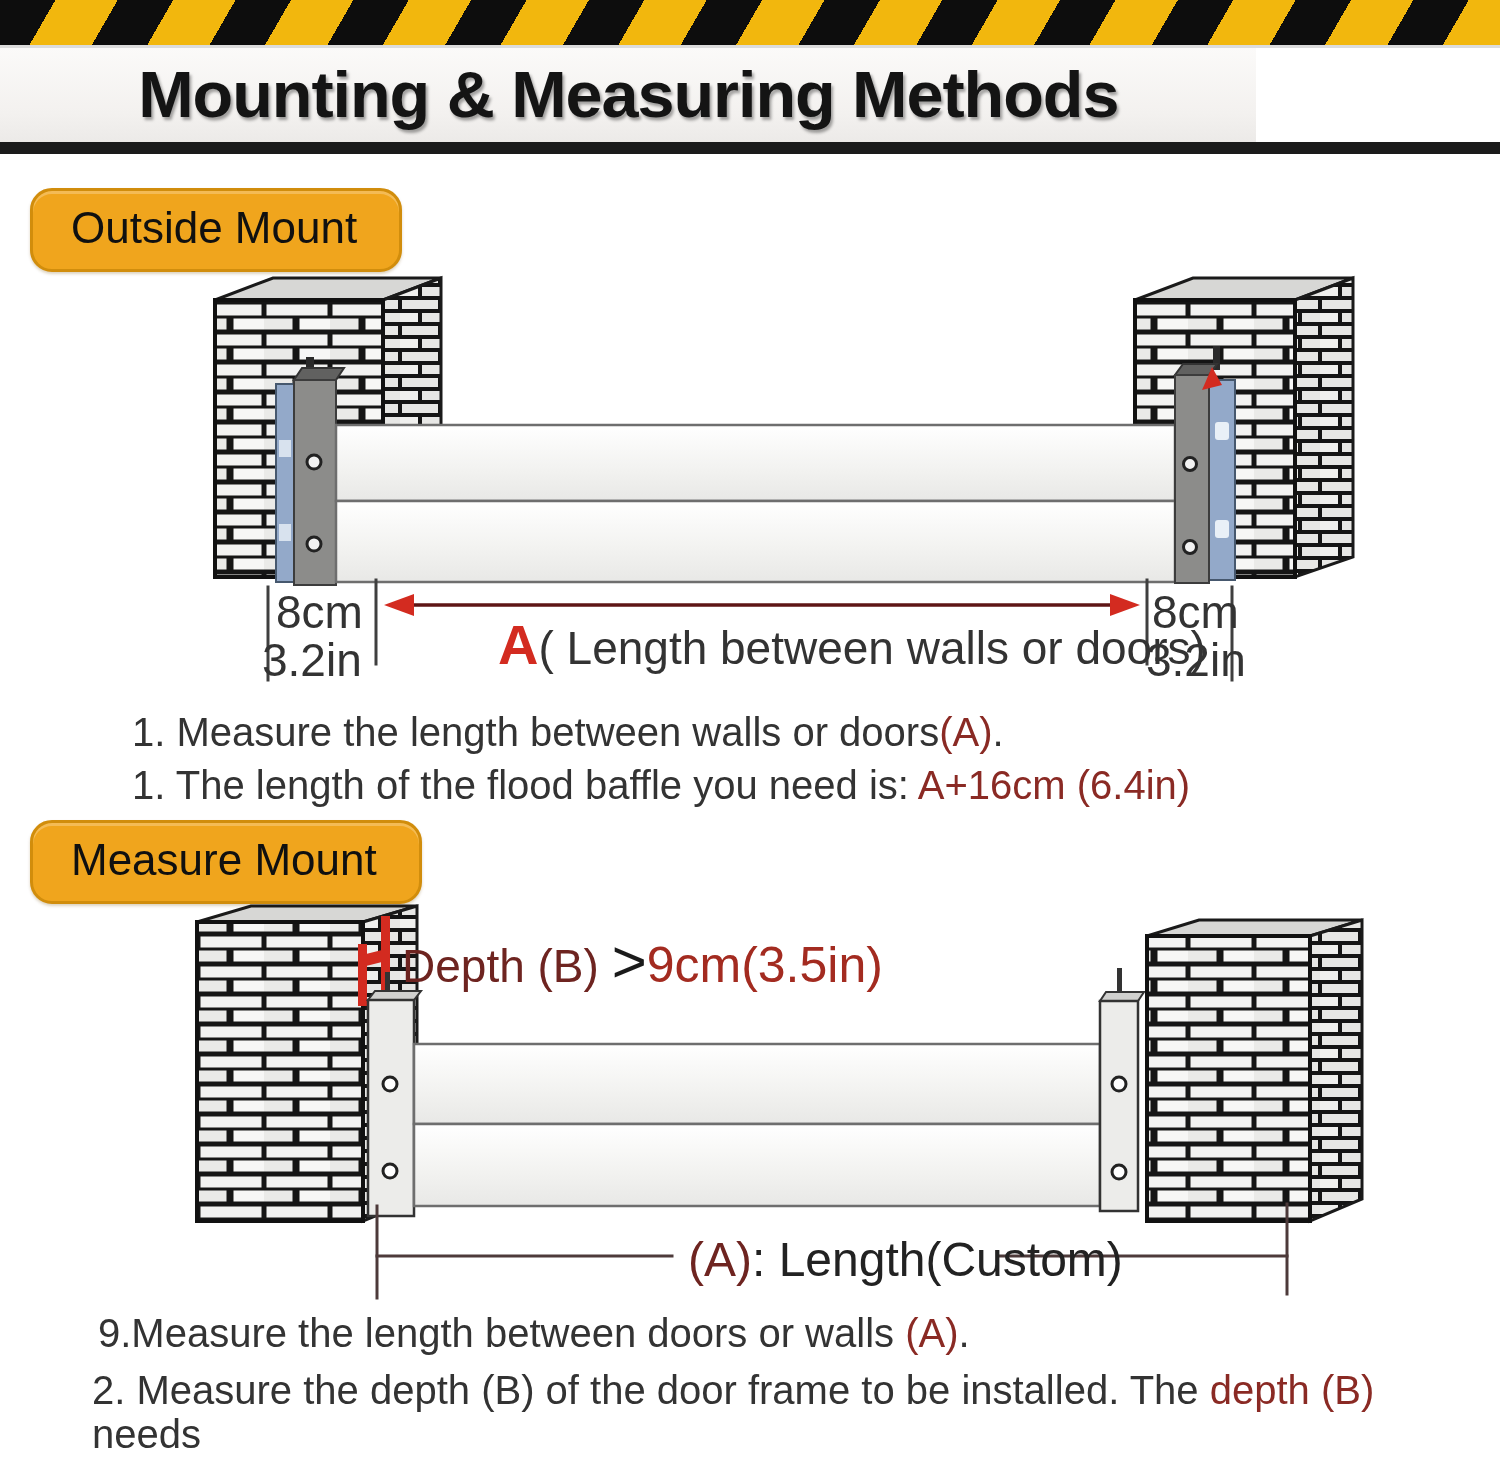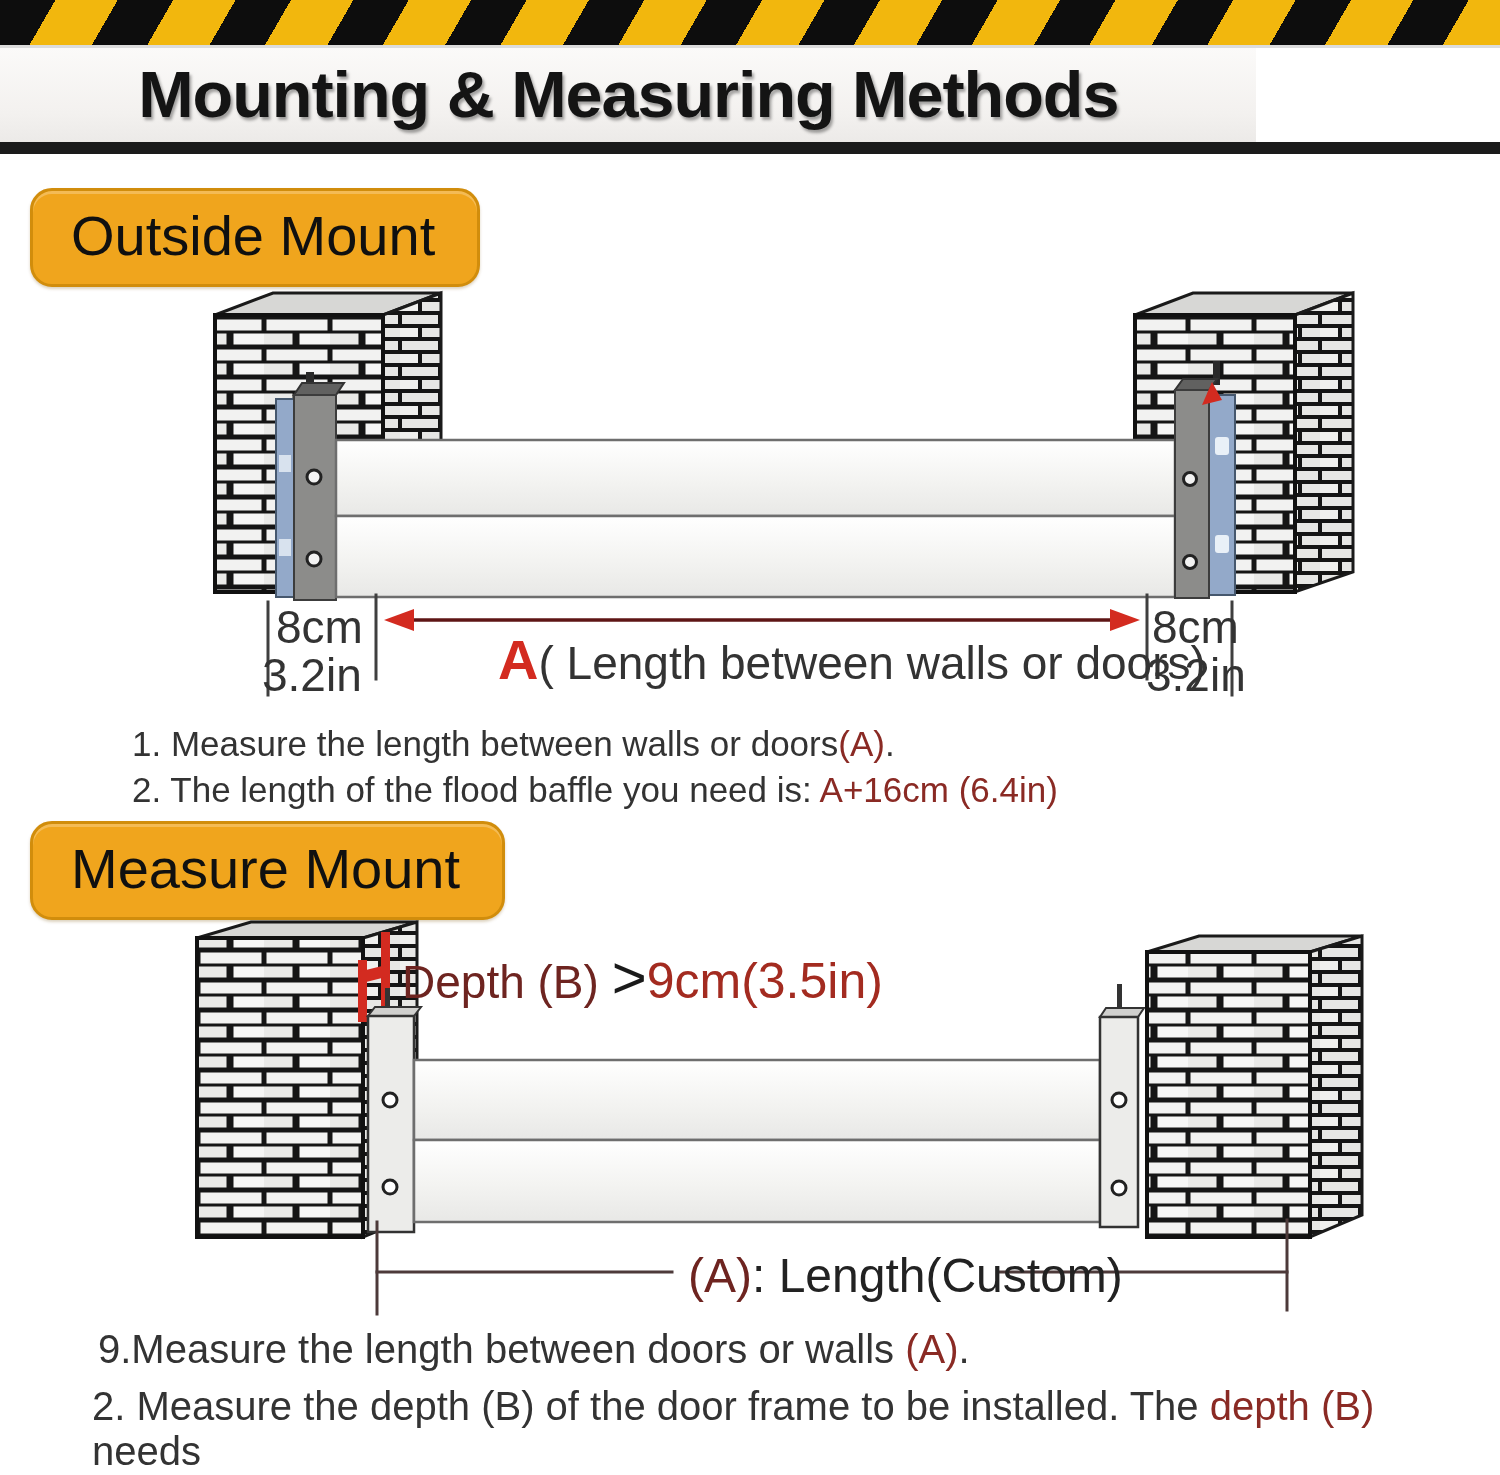--- a/index.html
+++ b/index.html
@@ -26,34 +26,34 @@
   .titleband h1{
     font-size:64px;font-weight:bold;letter-spacing:-1px;color:#141414;
     text-shadow:2px 3px 3px rgba(0,0,0,0.35);
     transform:scaleX(1.04);
   }
   .blackbar{height:12px;width:1500px;background:#1b1b1b;}
   
   .badge{
     display:inline-block;margin-left:30px;background:var(--badge);
     border:3px solid var(--badge-edge);border-radius:22px;
-    padding:12px 42px 16px 38px;font-size:56px;color:#101010;
+    padding:12px 42px 16px 38px;font-size:44px;color:#101010;
     box-shadow:inset 0 3px 0 rgba(255,255,255,0.25), 0 2px 3px rgba(120,80,0,0.25);
   }
   .badge.first{margin-top:34px;}
   .badge.second{margin-top:8px;}
   
   svg{display:block;}
   .sv-text{font-family:"Liberation Sans", sans-serif;}
   .fill-red{fill:var(--red);}
   .fill-maroon{fill:var(--depth-maroon);}
   .fill-depthred{fill:var(--depth-red);}
   .fill-ink{fill:#333333;}
   
-  .instr{font-size:35px;color:#333;line-height:1.32;}
+  .instr{font-size:40px;color:#333;line-height:1.32;}
   .instr.one{margin:12px 0 0 132px;}
   .instr .hl{color:var(--maroon);}
   .instr2-wrap{margin-top:8px;font-size:40px;color:#333;}
   .instr2-wrap .l1{margin-left:98px;line-height:1.15;}
   .instr2-wrap .l2{margin:12px 20px 16px 92px;line-height:1.12;}
   .instr2-wrap .l3{margin:2px 16px 0 70px;line-height:1.12;}
   .instr2-wrap .hl{color:var(--maroon);}
 </style>
 </head>
 <body>
@@ -144,21 +144,21 @@
   </g>
   <text class="sv-text fill-ink" x="276" y="356" font-size="46">8cm</text>
   <text class="sv-text fill-ink" x="262" y="404" font-size="46">3.2in</text>
   <text class="sv-text fill-ink" x="1152" y="356" font-size="46">8cm</text>
   <text class="sv-text fill-ink" x="1146" y="404" font-size="46">3.2in</text>
   <text class="sv-text" x="498" y="392"><tspan class="fill-red" font-size="56" font-weight="bold">A</tspan><tspan class="fill-ink" font-size="46">( Length between walls or doors)</tspan></text>
 </svg>
 
 <div class="instr one">
   <div><span>1. Measure the length between walls or doors</span><span class="hl">(A)</span><span>.</span></div>
-  <div><span>2. The length of the flood baffle you need is: </span><span class="hl">A+16cm (6.4in)</span></div>
+  <div><span>1. The length of the flood baffle you need is: </span><span class="hl">A+16cm (6.4in)</span></div>
 </div>
 
 
 <div class="badge second">
   <span>Measure Mount</span>
 </div>
 
 <svg width="1500" height="398" viewBox="0 0 1500 398">
 
   <g>

